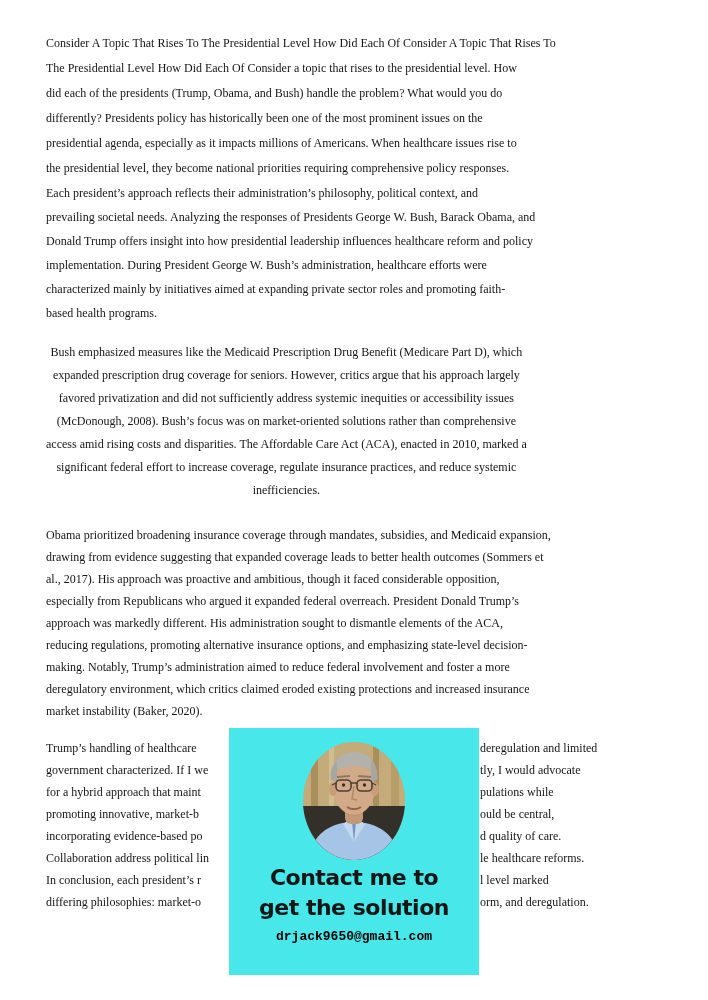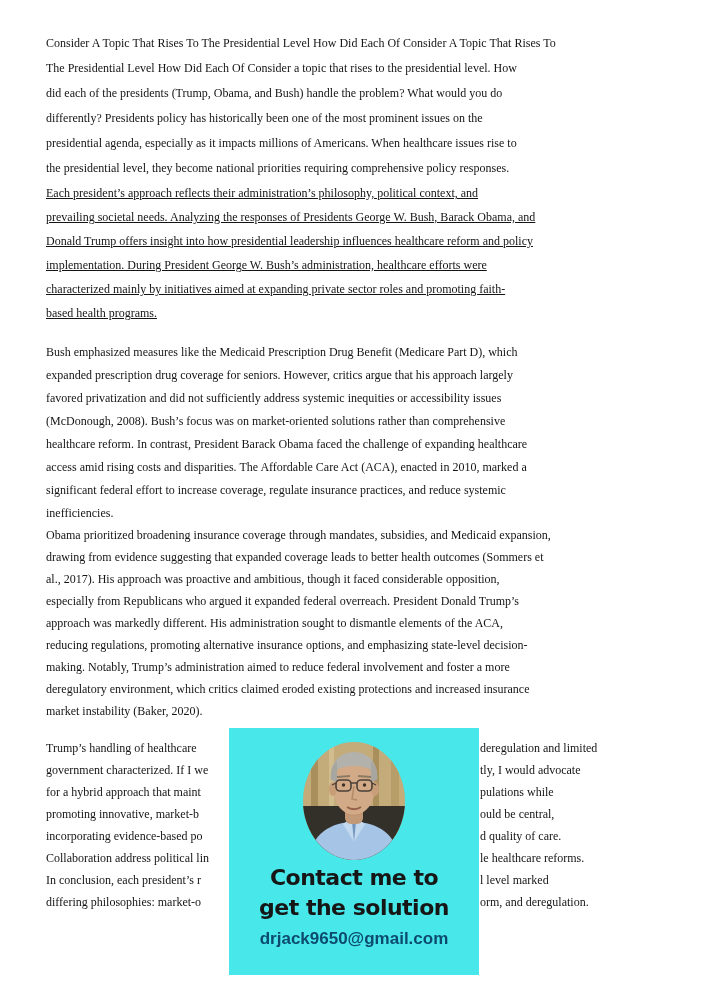--- a/index.html
+++ b/index.html
@@ -9,22 +9,22 @@
     height: 1000px;
     background: #ffffff;
     overflow: hidden;
     font-family: "Liberation Serif", "DejaVu Serif", serif;
     color: #141414;
   }
   .doc { position: absolute; inset: 0; font-size: 12px; }
   .para { position: absolute; left: 46px; }
   .para .line { position: relative; white-space: nowrap; }
   #p1 { top: 31px;  } #p1 .line { height: 25px; line-height: 25px; }
-  #p2 { top: 181px; } #p2 .line { height: 24px; line-height: 24px; text-decoration: underline; }
-  #p3 { top: 341px; } #p3 .line { height: 23px; line-height: 23px; }
+  #p2 { top: 181px; } #p2 .line { height: 24px; line-height: 24px; }
+  #p3 { top: 341px; text-align: center; } #p3 .line { height: 23px; line-height: 23px; }
   #p4 { top: 524px; } #p4 .line { height: 22px; line-height: 22px; }
   #p5 { top: 737px; } #p5 .line { height: 22px; line-height: 22px; }
   .frag-right { position: absolute; left: 434px; top: 0; white-space: nowrap; }
 
   .ad {
     position: absolute;
     left: 229px; top: 728px;
     width: 250px; height: 247px;
     z-index: 5;
   }
@@ -41,24 +41,24 @@
     font-size: 22px;
     letter-spacing: -0.5px;
     color: #161616;
   }
   .ad-line1 { top: 137px; }
   .ad-line2 { top: 167px; }
   .ad-email {
     position: absolute; left: 0; right: 0;
     top: 201px;
     text-align: center;
-    font-family: Liberation Sans, sans-serif;
+    font-family: Liberation Mono, monospace;
     font-weight: 700;
-    font-size: 17px;
-    color: #0c4a6e;
+    font-size: 13px;
+    color: #000000;
   }
 </style>
 </head>
 <body>
 
 <div class="page">
 
   <div class="doc">
     <div class="para" id="p1">
         <div class="line">Consider A Topic That Rises To The Presidential Level How Did Each Of Consider A Topic That Rises To</div>
@@ -74,21 +74,20 @@
         <div class="line">Donald Trump offers insight into how presidential leadership influences healthcare reform and policy</div>
         <div class="line">implementation. During President George W. Bush’s administration, healthcare efforts were</div>
         <div class="line">characterized mainly by initiatives aimed at expanding private sector roles and promoting faith-</div>
         <div class="line">based health programs.</div>
       </div>
     <div class="para" id="p3">
         <div class="line">Bush emphasized measures like the Medicaid Prescription Drug Benefit (Medicare Part D), which</div>
         <div class="line">expanded prescription drug coverage for seniors. However, critics argue that his approach largely</div>
         <div class="line">favored privatization and did not sufficiently address systemic inequities or accessibility issues</div>
         <div class="line">(McDonough, 2008). Bush’s focus was on market-oriented solutions rather than comprehensive</div>
-        <div class="line">healthcare reform. In contrast, President Barack Obama faced the challenge of expanding healthcare</div>
         <div class="line">access amid rising costs and disparities. The Affordable Care Act (ACA), enacted in 2010, marked a</div>
         <div class="line">significant federal effort to increase coverage, regulate insurance practices, and reduce systemic</div>
         <div class="line">inefficiencies.</div>
       </div>
     <div class="para" id="p4">
         <div class="line">Obama prioritized broadening insurance coverage through mandates, subsidies, and Medicaid expansion,</div>
         <div class="line">drawing from evidence suggesting that expanded coverage leads to better health outcomes (Sommers et</div>
         <div class="line">al., 2017). His approach was proactive and ambitious, though it faced considerable opposition,</div>
         <div class="line">especially from Republicans who argued it expanded federal overreach. President Donald Trump’s</div>
         <div class="line">approach was markedly different. His administration sought to dismantle elements of the ACA,</div>

